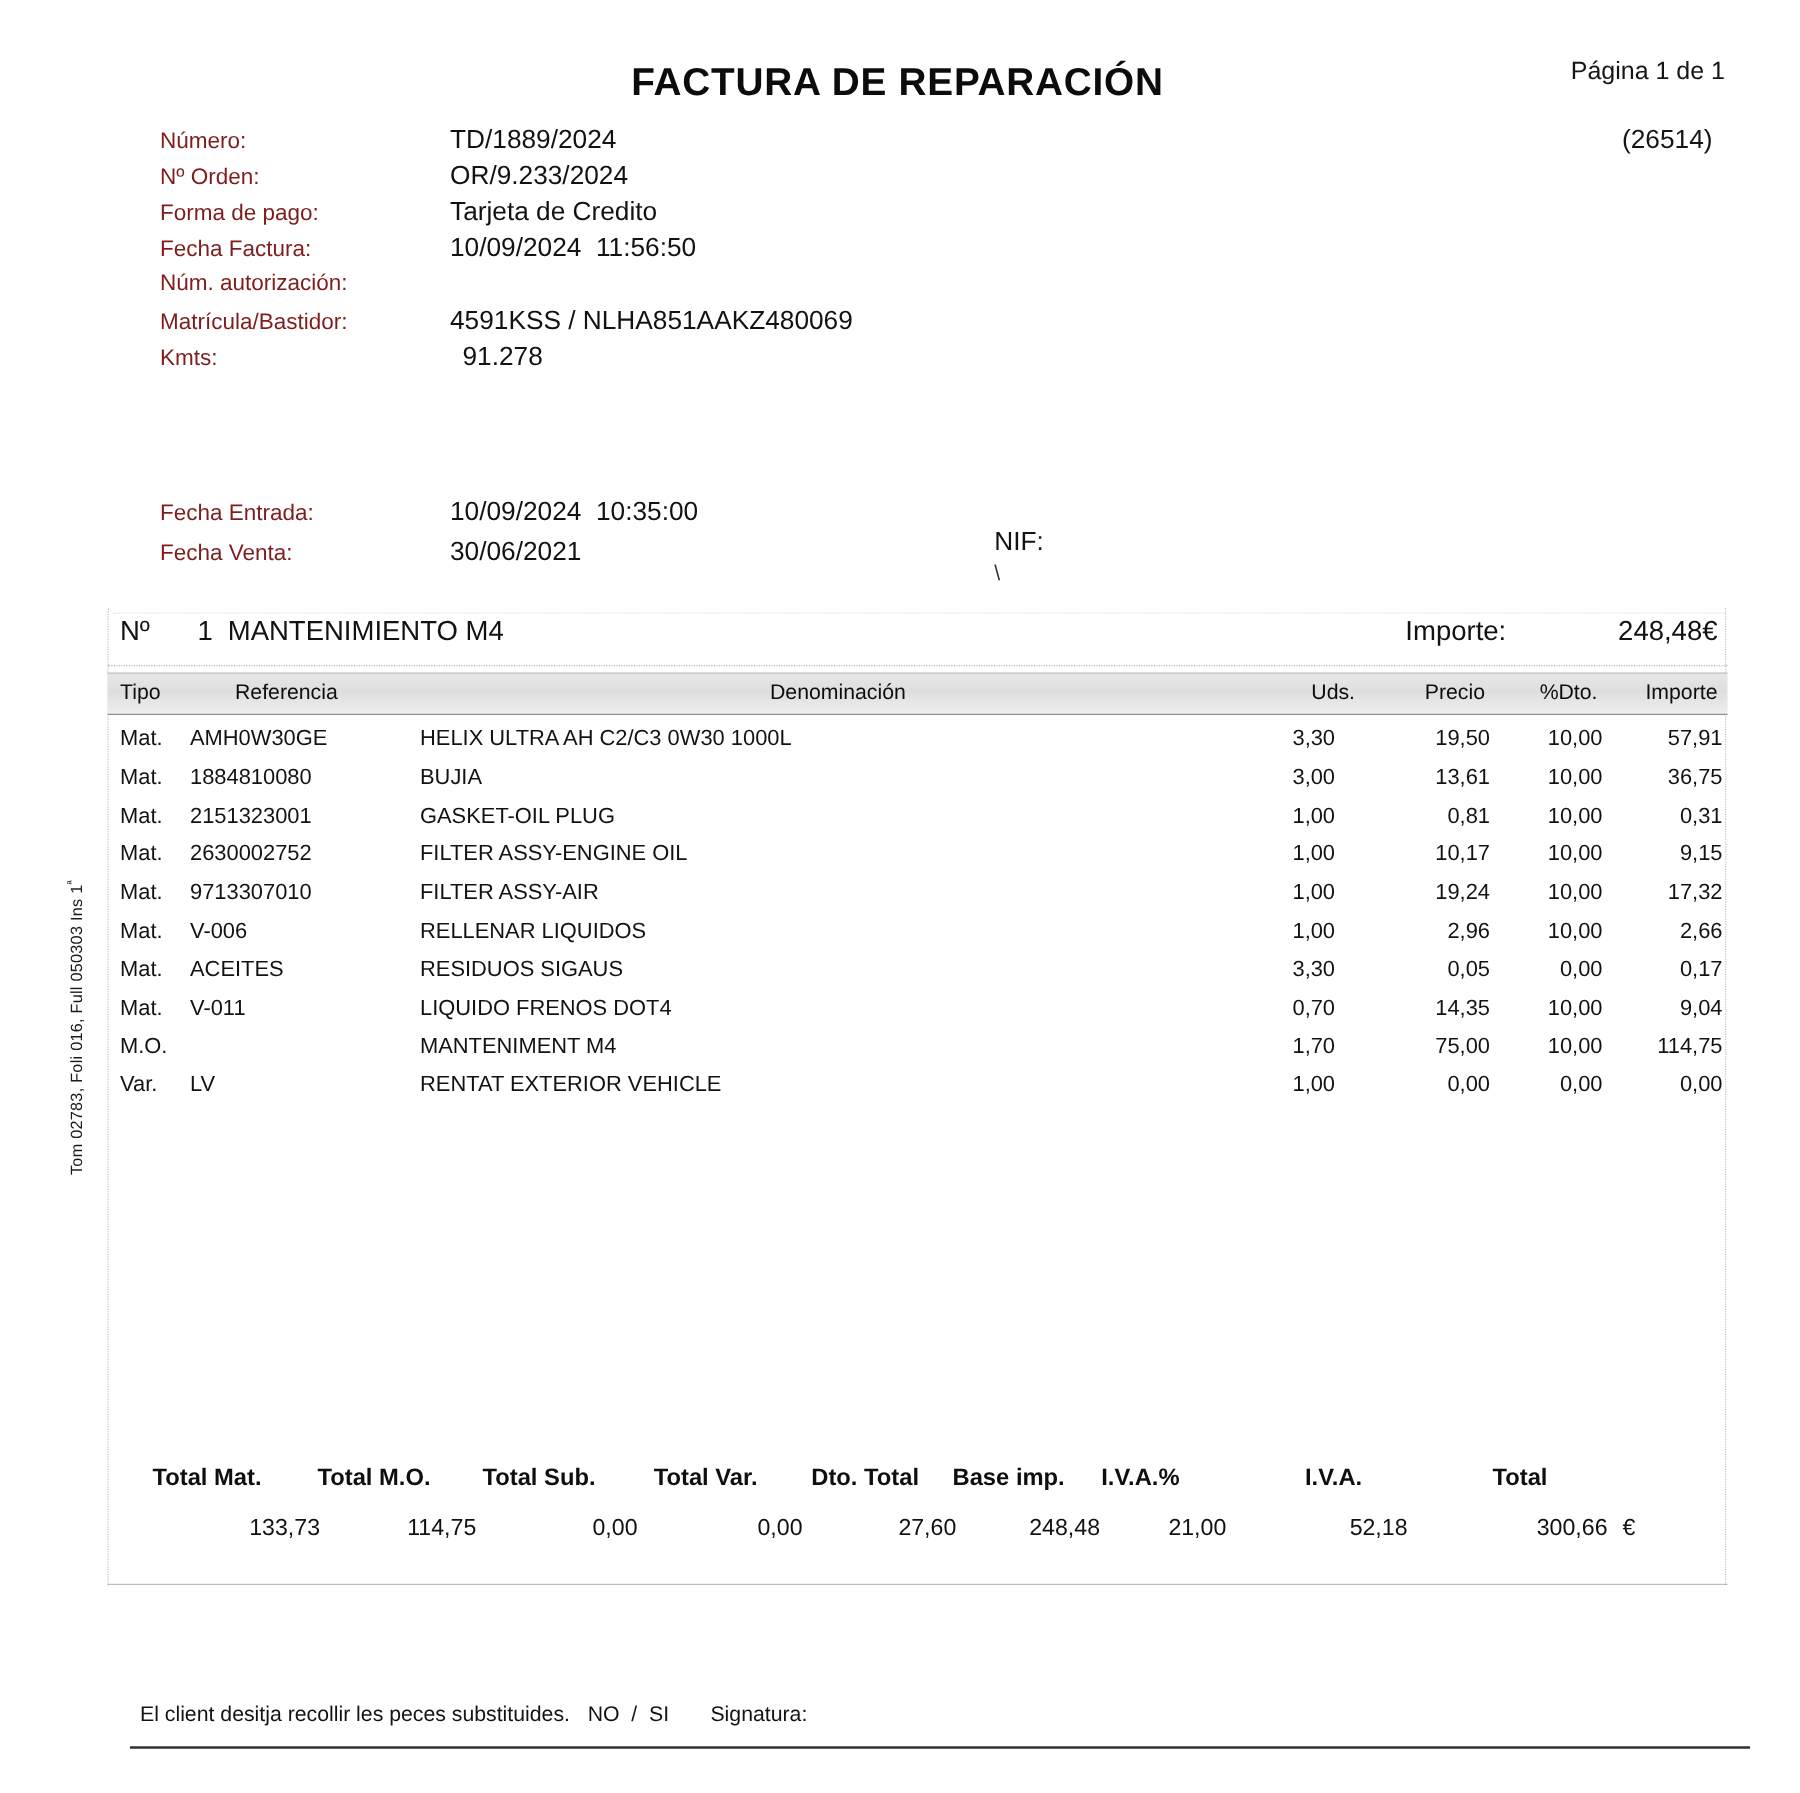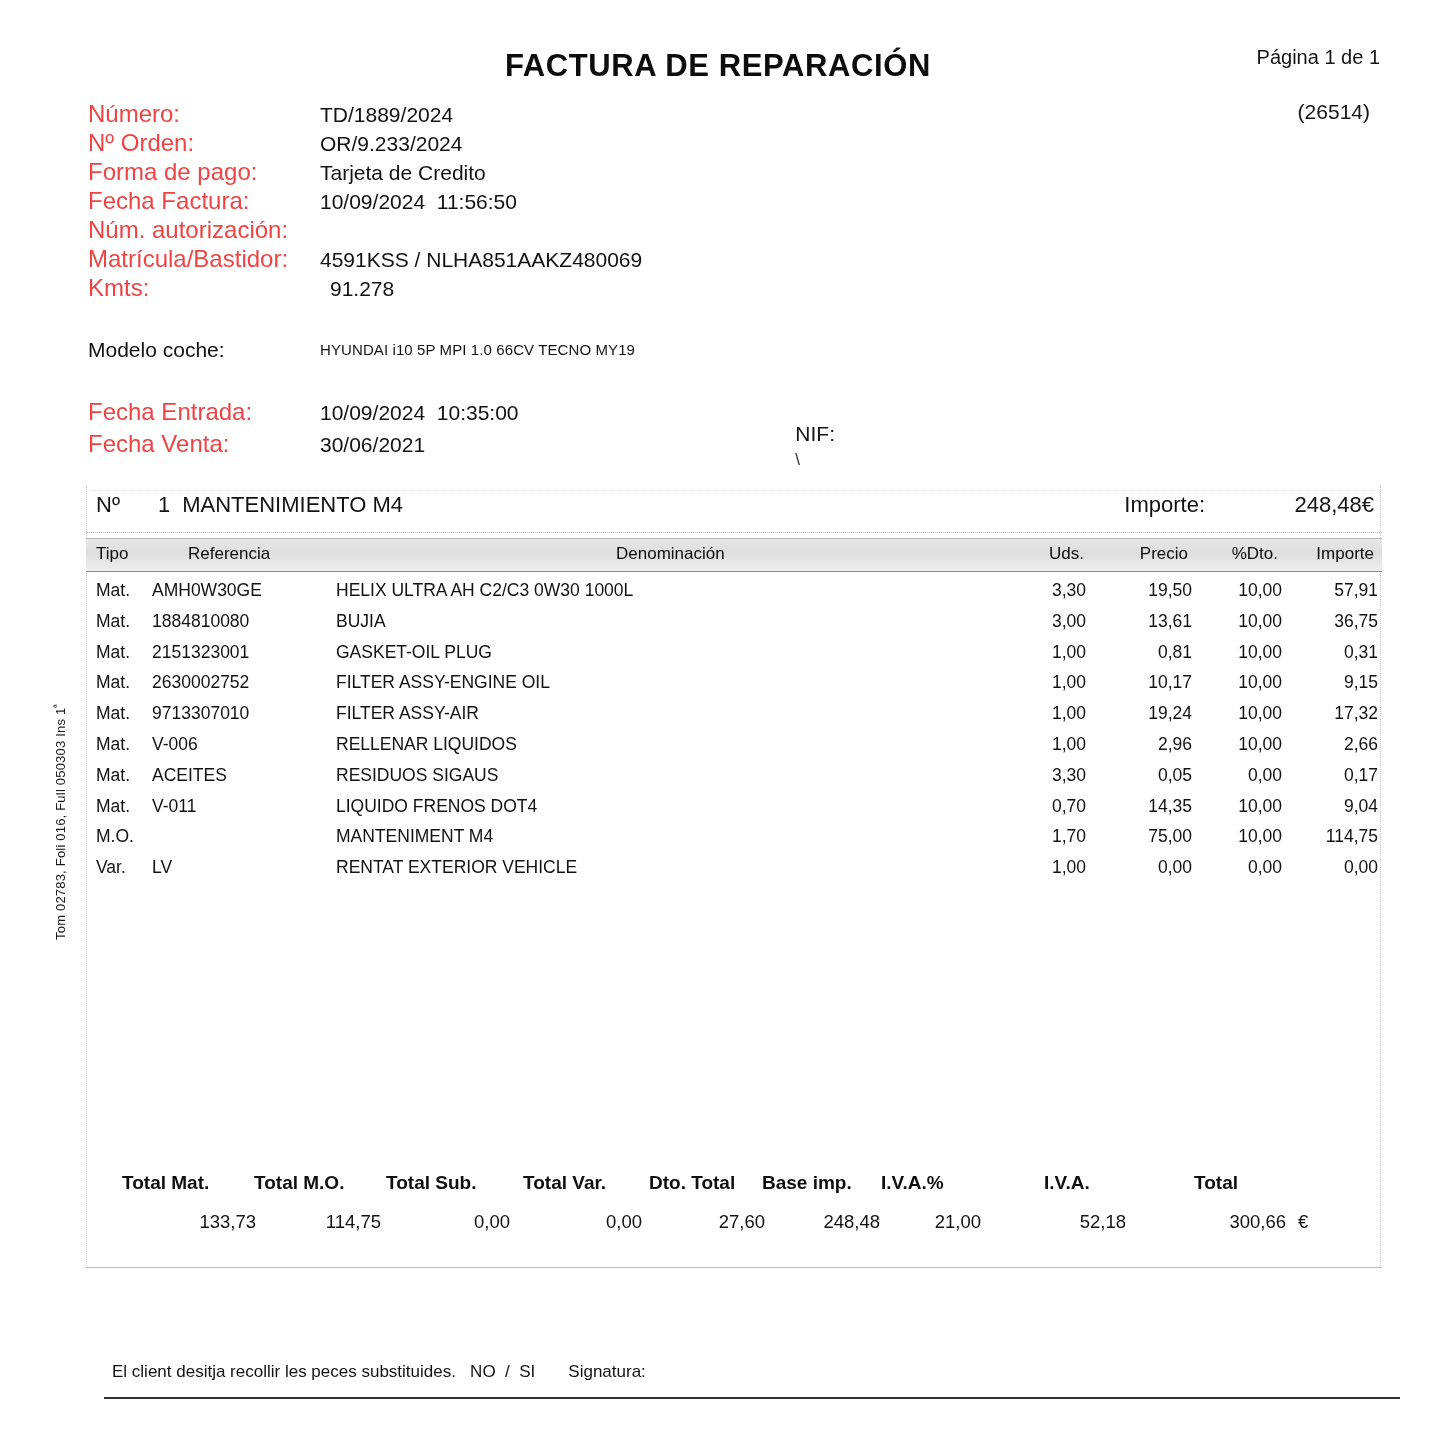--- a/index.html
+++ b/index.html
@@ -56,23 +56,24 @@
     width: 900px;
   }
   .meta-row {
     display: flex;
     align-items: baseline;
     height: 29px;
   }
   .meta-label {
     width: 232px;
     flex: 0 0 232px;
-    font-size: 24px;
-    color: #ef4444;
-    white-space: nowrap;
+    font-size: 18px;
+    color: #7f1d1d;
+    white-space: nowrap;
+    margin-left: 40px;
   }
   .meta-value {
     font-size: 21px;
     color: #121212;
     white-space: pre;
   }
   .meta-value.indented { padding-left: 10px; }
 
   .model-row {
     position: absolute;
@@ -234,21 +235,21 @@
     color: #121212;
   }
   .cell {
     position: absolute;
     white-space: nowrap;
     top: 2px;
   }
   .c-tipo    { left: 10px; }
   .c-ref     { left: 66px; }
   .c-denom   { left: 250px; }
-  .c-uds     { right: 296px; text-align: right; width: 70px; }
+  .c-uds     { right: 296px; text-align: center; width: 70px; }
   .c-precio  { right: 190px; text-align: right; width: 80px; }
   .c-dto     { right: 100px; text-align: right; width: 72px; }
   .c-importe { right: 4px;  text-align: right; width: 80px; }
 
   
   .totals {
     position: absolute;
     left: 86px;
     top: 1168px;
     width: 1296px;
@@ -363,24 +364,20 @@
     <div class="meta-row">
       <span class="meta-label">Matrícula/Bastidor:</span>
       <span class="meta-value">4591KSS / NLHA851AAKZ480069</span>
     </div>
     <div class="meta-row">
       <span class="meta-label">Kmts:</span>
       <span class="meta-value indented">91.278</span>
     </div>
   </div>
 
-  <div class="model-row">
-    <span class="model-label">Modelo coche:</span>
-    <span class="model-value">HYUNDAI i10 5P MPI 1.0 66CV TECNO MY19</span>
-  </div>
 
   <div class="dates">
     <div class="meta-row">
       <span class="meta-label">Fecha Entrada:</span>
       <span class="meta-value">10/09/2024  10:35:00</span>
     </div>
     <div class="meta-row">
       <span class="meta-label">Fecha Venta:</span>
       <span class="meta-value">30/06/2021</span>
     </div>

